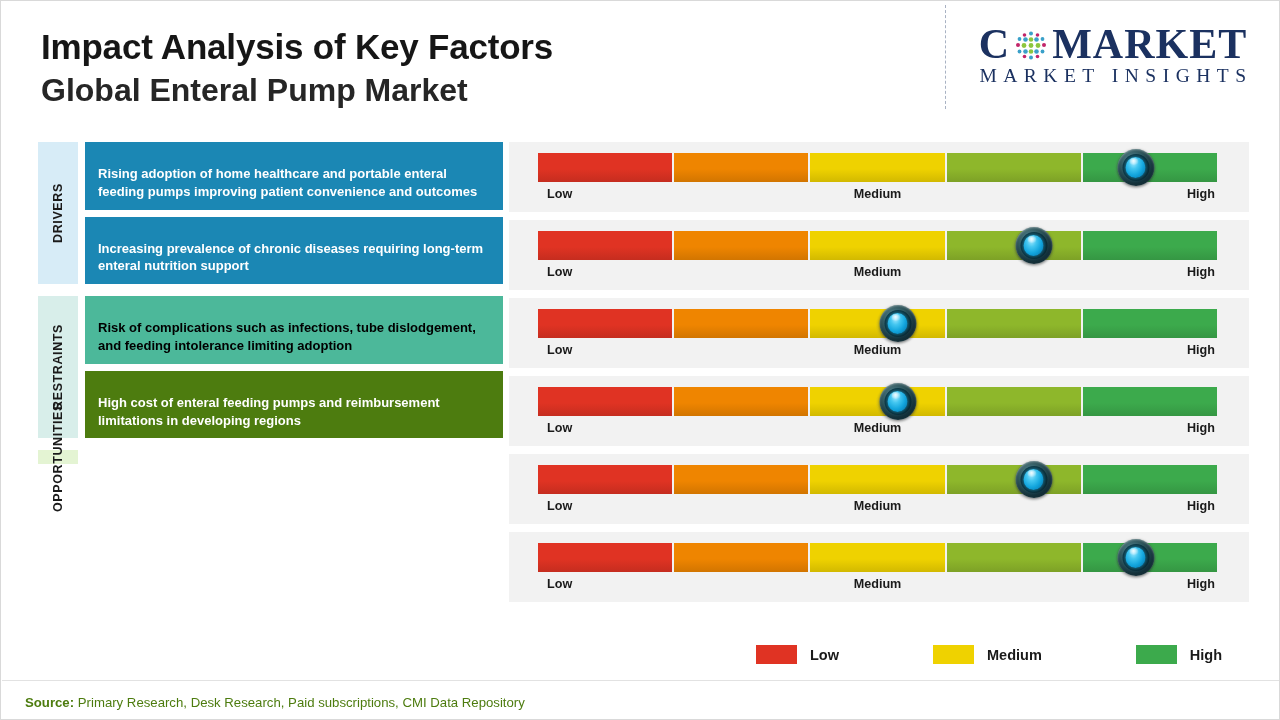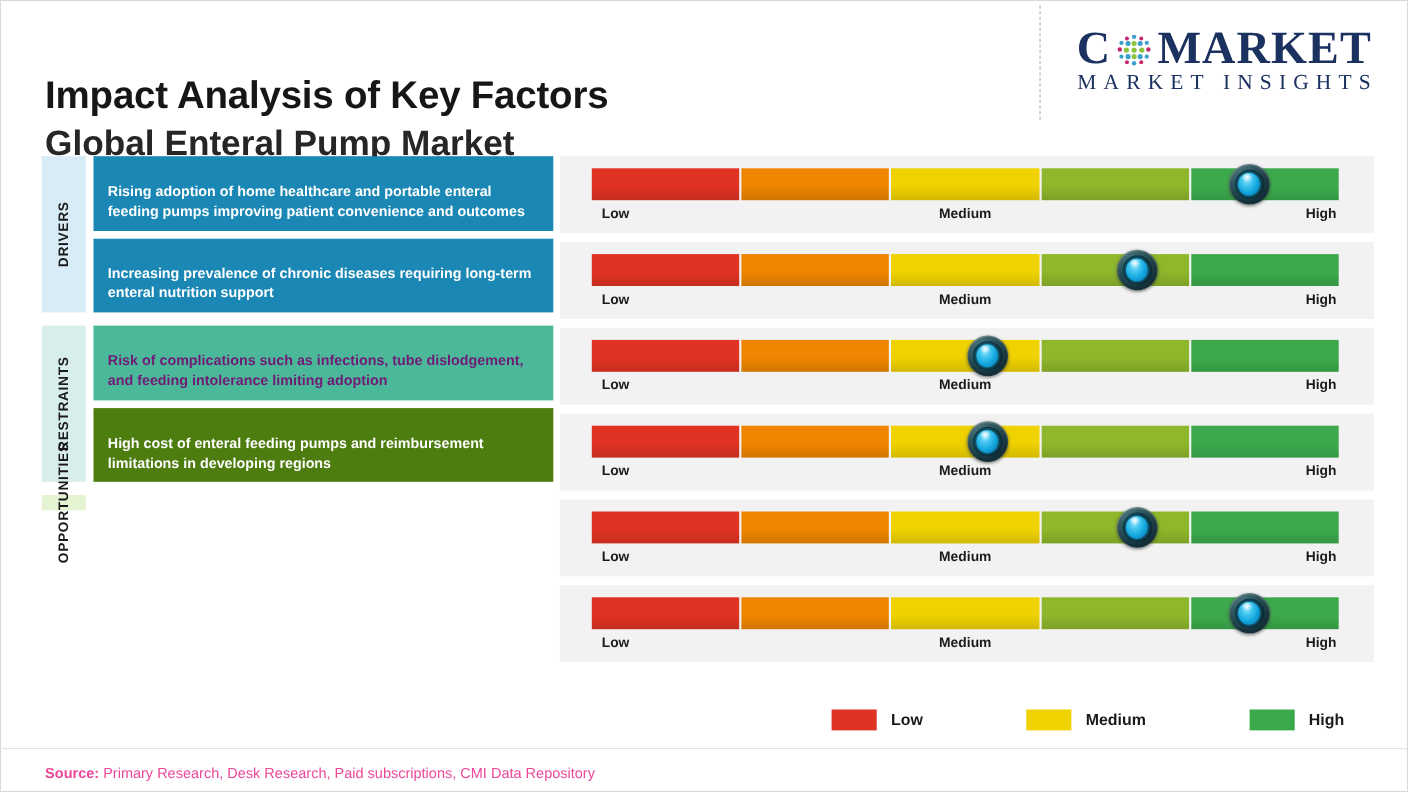--- a/index.html
+++ b/index.html
@@ -24,21 +24,21 @@
 
   
   #header {
     position: absolute;
     left: 0; top: 0;
     width: 1280px;
     height: 132px;
   }
   #title-block {
     position: absolute;
-    left: 40px; top: 28px; margin-top: 40px;
+    left: 40px; top: 28px;
   }
   #main-title {
     font-size: 35px;
     font-weight: bold;
     color: #161616;
     letter-spacing: -0.2px;
     line-height: 1.05;
     white-space: nowrap;
   }
   #sub-title {
@@ -249,23 +249,23 @@
   
   #footer-rule {
     position: absolute;
     left: 1px; top: 679px;
     width: 1277px;
     height: 1px;
     background: #e2e2e2;
   }
   #source {
     position: absolute;
-    left: 40px; top: 694px;
+    left: 24px; top: 694px;
     font-size: 13.2px;
-    color: #ec4899;
+    color: #4d7c0f;
     white-space: nowrap;
   }
   #source b { font-weight: bold; }
 </style>
 </head>
 <body>
 
 <div id="page">
 
   <div id="header">
@@ -322,21 +322,21 @@
         <div class="factor-box" style="background: rgb(27, 135, 180); color: rgb(255, 255, 255);">Rising adoption of home healthcare and portable enteral feeding pumps improving patient convenience and outcomes</div>
         <div class="factor-box" style="background: rgb(27, 135, 180); color: rgb(255, 255, 255);">Increasing prevalence of chronic diseases requiring long-term enteral nutrition support</div>
       </div>
     </div>
 
     <div class="cat-group">
       <div class="cat-label" style="background: rgb(216, 238, 234);">
         <span class="cat-label-text">RESTRAINTS</span>
       </div>
       <div class="cat-boxes">
-        <div class="factor-box" style="background: rgb(76, 184, 154); color: #701a75;">Risk of complications such as infections, tube dislodgement, and feeding intolerance limiting adoption</div>
+        <div class="factor-box" style="background: rgb(76, 184, 154); color: #000000;">Risk of complications such as infections, tube dislodgement, and feeding intolerance limiting adoption</div>
         <div class="factor-box" style="background: #4d7c0f; color: rgb(255, 255, 255);">High cost of enteral feeding pumps and reimbursement limitations in developing regions</div>
       </div>
     </div>
 
     <div class="cat-group">
       <div class="cat-label" style="background: rgb(228, 244, 211);">
         <span class="cat-label-text">OPPORTUNITIES</span>
       </div>
     </div>
   </div>

